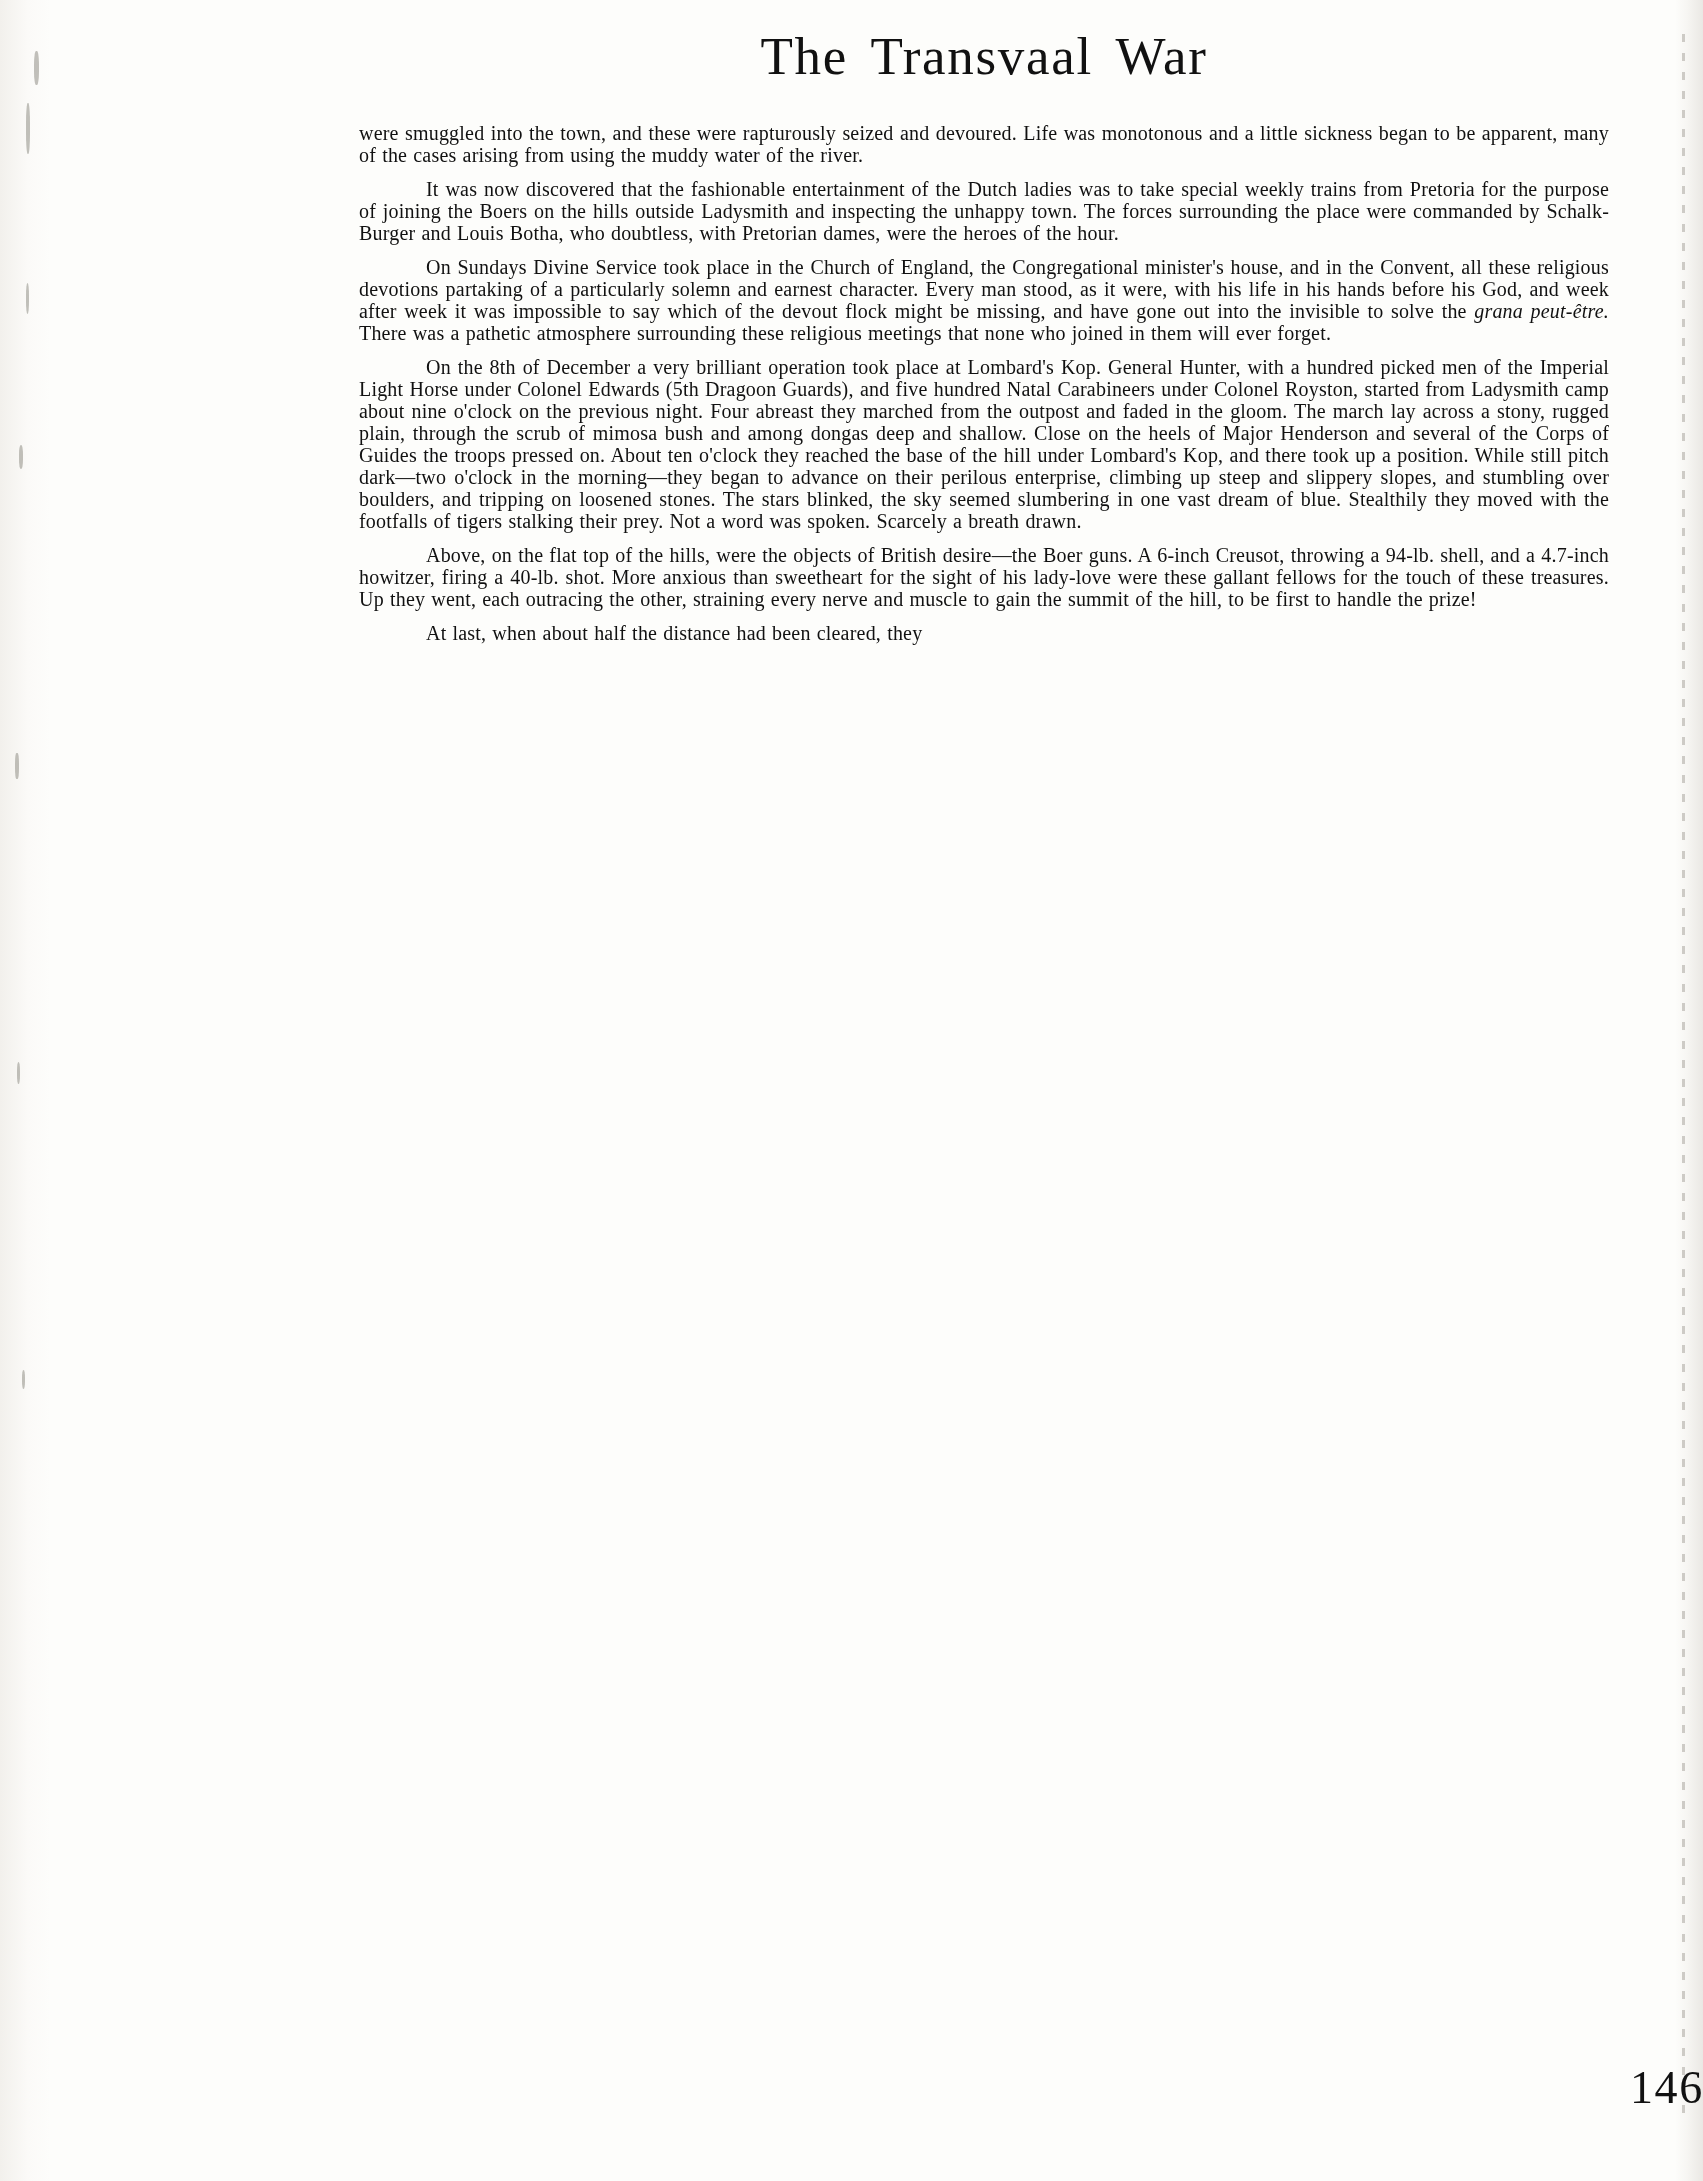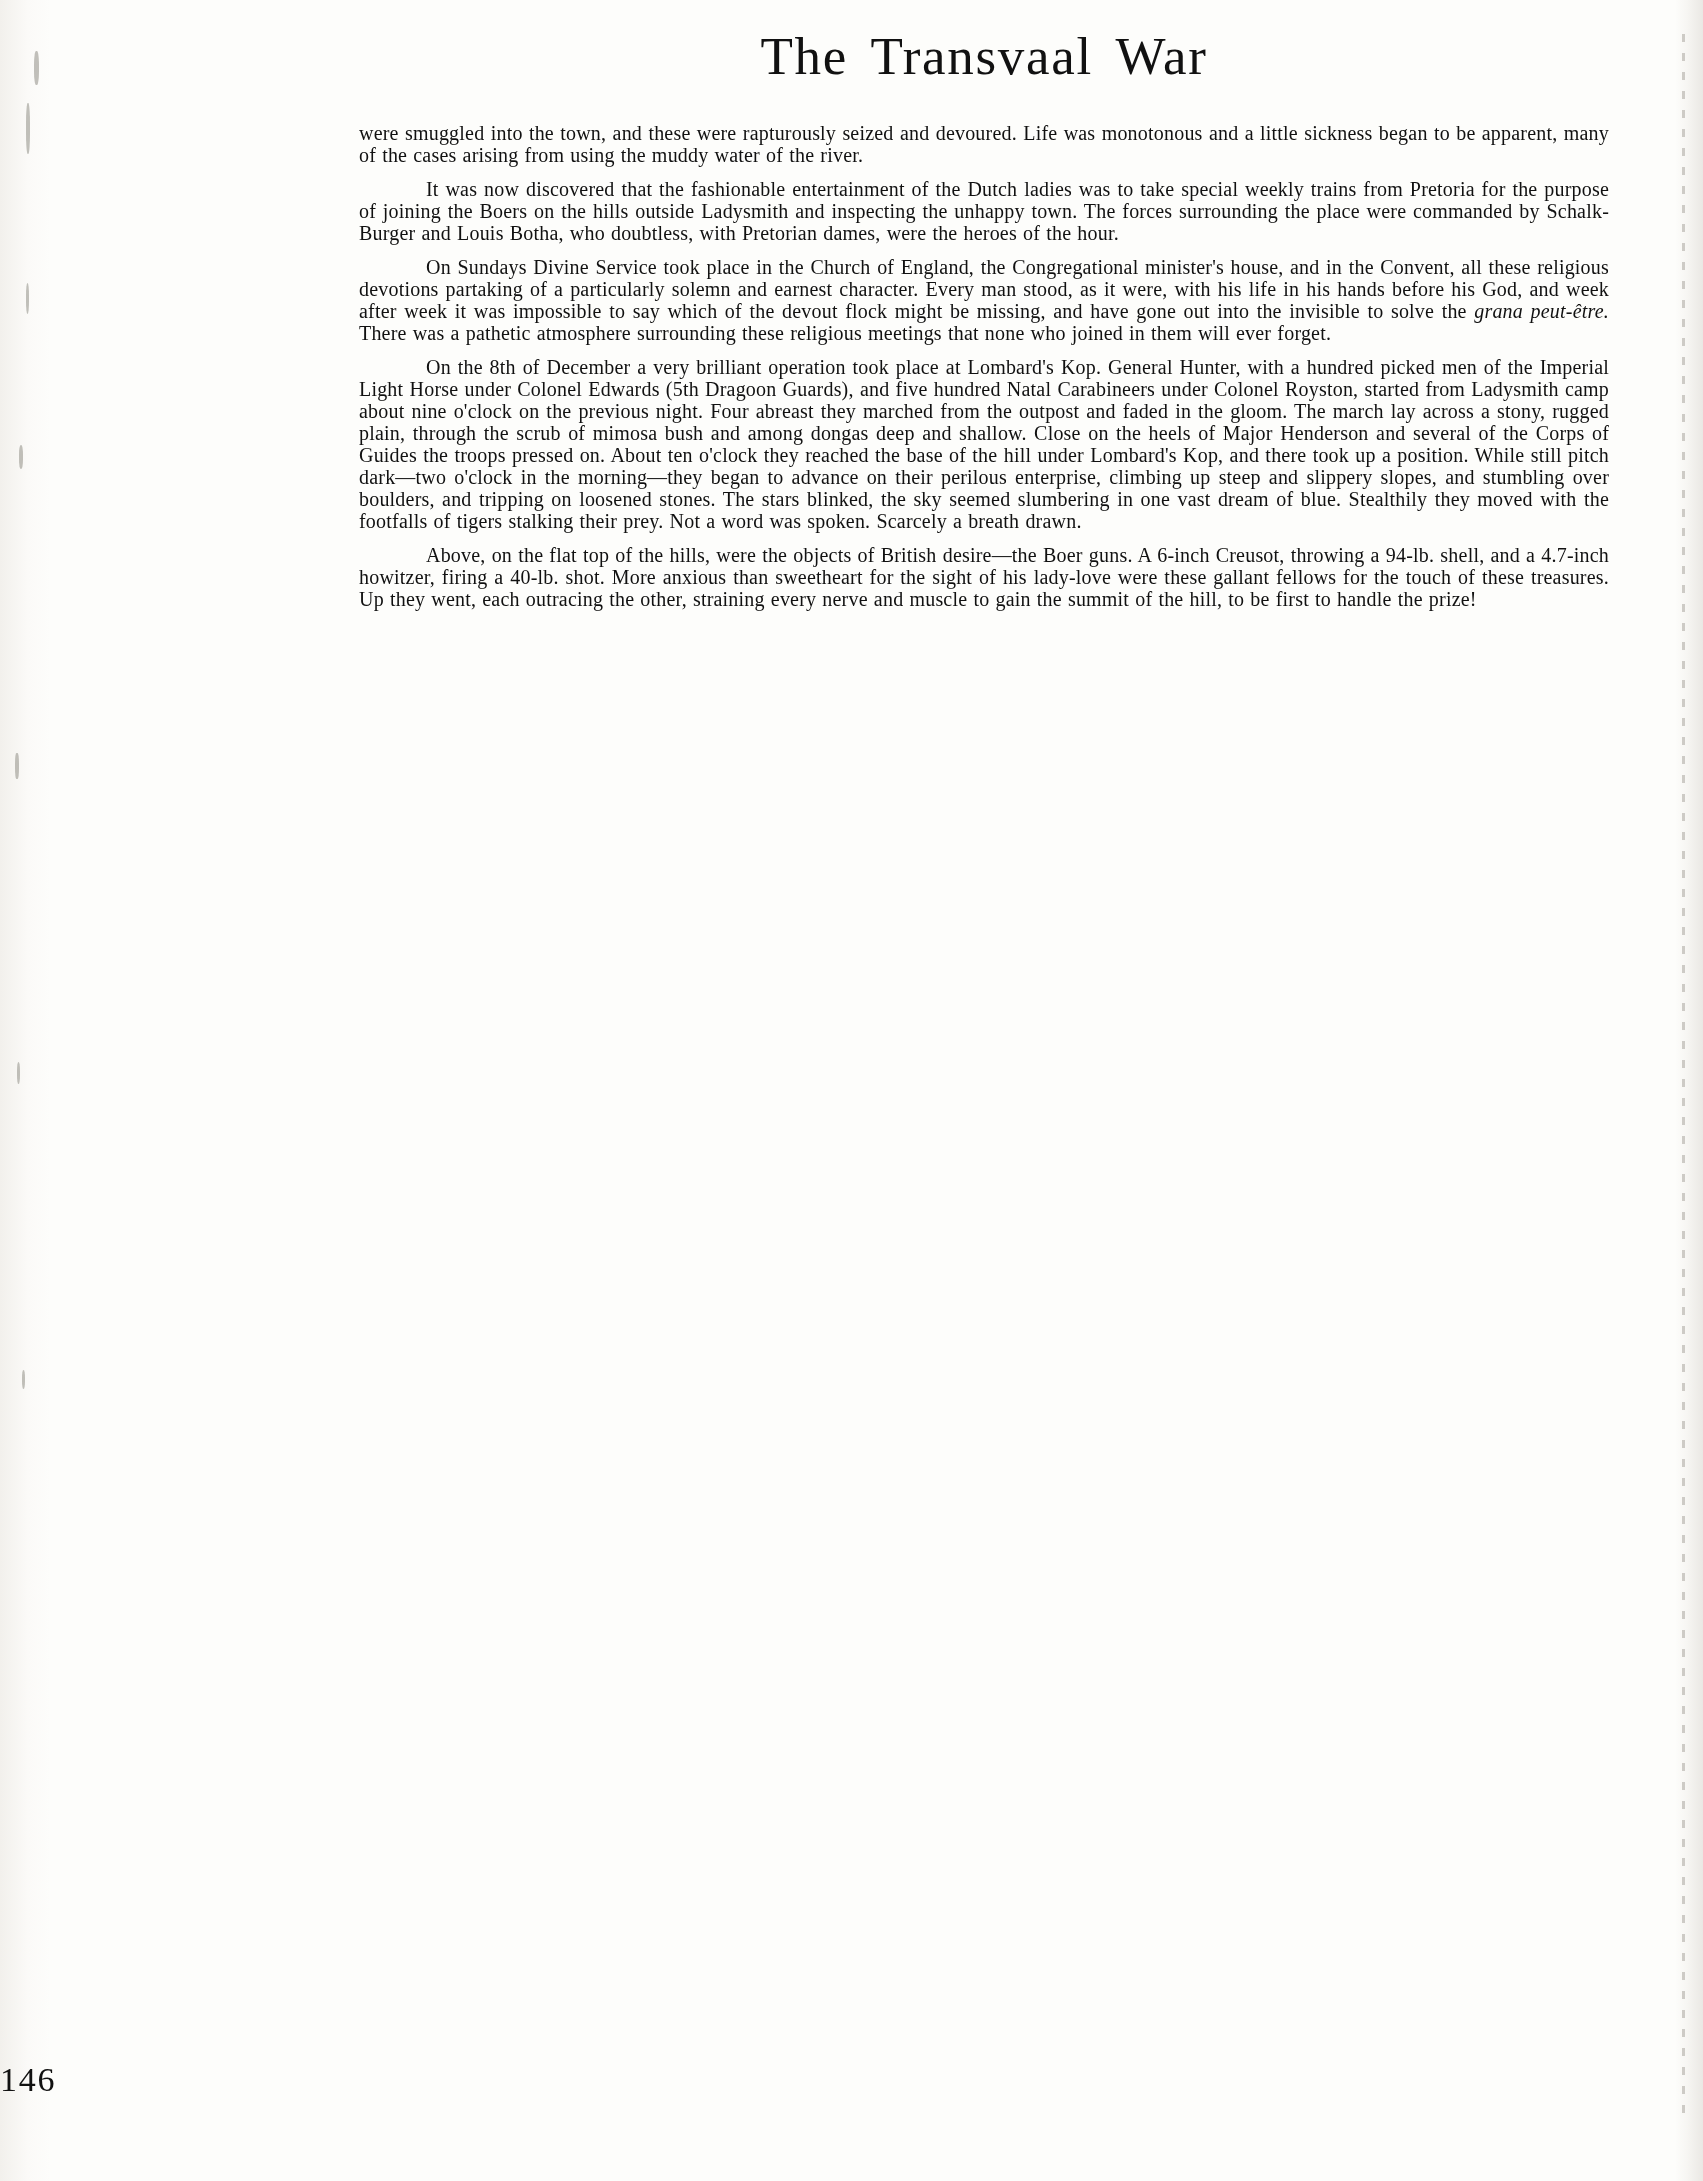--- a/index.html
+++ b/index.html
@@ -82,22 +82,22 @@
     margin-top: 12px;
   }
   .body-text em {
   }
 
   .folio {
     position: absolute;
     left: 0;
     right: 0;
     top: 2061px;
-    text-align: left;
-    font-size: 34px;
+    text-align: right;
+    font-size: 46px;
     letter-spacing: 1.7px;
   }
 </style>
 </head>
 <body>
 
 <div class="page">
 
   <div class="scan-edge-left"></div>
   <div class="scan-edge-right"></div>
@@ -120,20 +120,21 @@
       <p>were smuggled into the town, and these were rapturously seized and devoured.  Life was monotonous and a little sickness began to be apparent, many of the cases arising from using the muddy water of the river.</p>
 
       <p class="indent">It was now discovered that the fashionable entertainment of the Dutch ladies was to take special weekly trains from Pretoria for the purpose of joining the Boers on the hills outside Ladysmith and inspecting the unhappy town.  The forces surrounding the place were commanded by Schalk-Burger and Louis Botha, who doubtless, with Pretorian dames, were the heroes of the hour.</p>
 
       <p class="indent"><span>On Sundays Divine Service took place in the Church of England, the Congregational minister's house, and in the Convent, all these religious devotions partaking of a particularly solemn and earnest character.  Every man stood, as it were, with his life in his hands before his God, and week after week it was impossible to say which of the devout flock might be missing, and have gone out into the invisible to solve the </span><em>grana peut-être.</em><span>  There was a pathetic atmosphere surrounding these religious meetings that none who joined in them will ever forget.</span></p>
 
       <p class="indent">On the 8th of December a very brilliant operation took place at Lombard's Kop.  General Hunter, with a hundred picked men of the Imperial Light Horse under Colonel Edwards (5th Dragoon Guards), and five hundred Natal Carabineers under Colonel Royston, started from Ladysmith camp about nine o'clock on the previous night.  Four abreast they marched from the outpost and faded in the gloom.  The march lay across a stony, rugged plain, through the scrub of mimosa bush and among dongas deep and shallow.  Close on the heels of Major Henderson and several of the Corps of Guides the troops pressed on.  About ten o'clock they reached the base of the hill under Lombard's Kop, and there took up a position.  While still pitch dark—two o'clock in the morning—they began to advance on their perilous enterprise, climbing up steep and slippery slopes, and stumbling over boulders, and tripping on loosened stones.  The stars blinked, the sky seemed slumbering in one vast dream of blue.  Stealthily they moved with the footfalls of tigers stalking their prey.  Not a word was spoken.  Scarcely a breath drawn.</p>
 
       <p class="indent">Above, on the flat top of the hills, were the objects of British desire—the Boer guns.  A 6-inch Creusot, throwing a 94-lb. shell, and a 4.7-inch howitzer, firing a 40-lb. shot.  More anxious than sweetheart for the sight of his lady-love were these gallant fellows for the touch of these treasures.  Up they went, each outracing the other, straining every nerve and muscle to gain the summit of the hill, to be first to handle the prize!</p>
 
+      <p class="indent">At last, when about half the distance had been cleared, they</p>
 
     </div>
   </div>
 
   <div class="folio">146</div>
 
 </div>
 
 
 </body></html>

